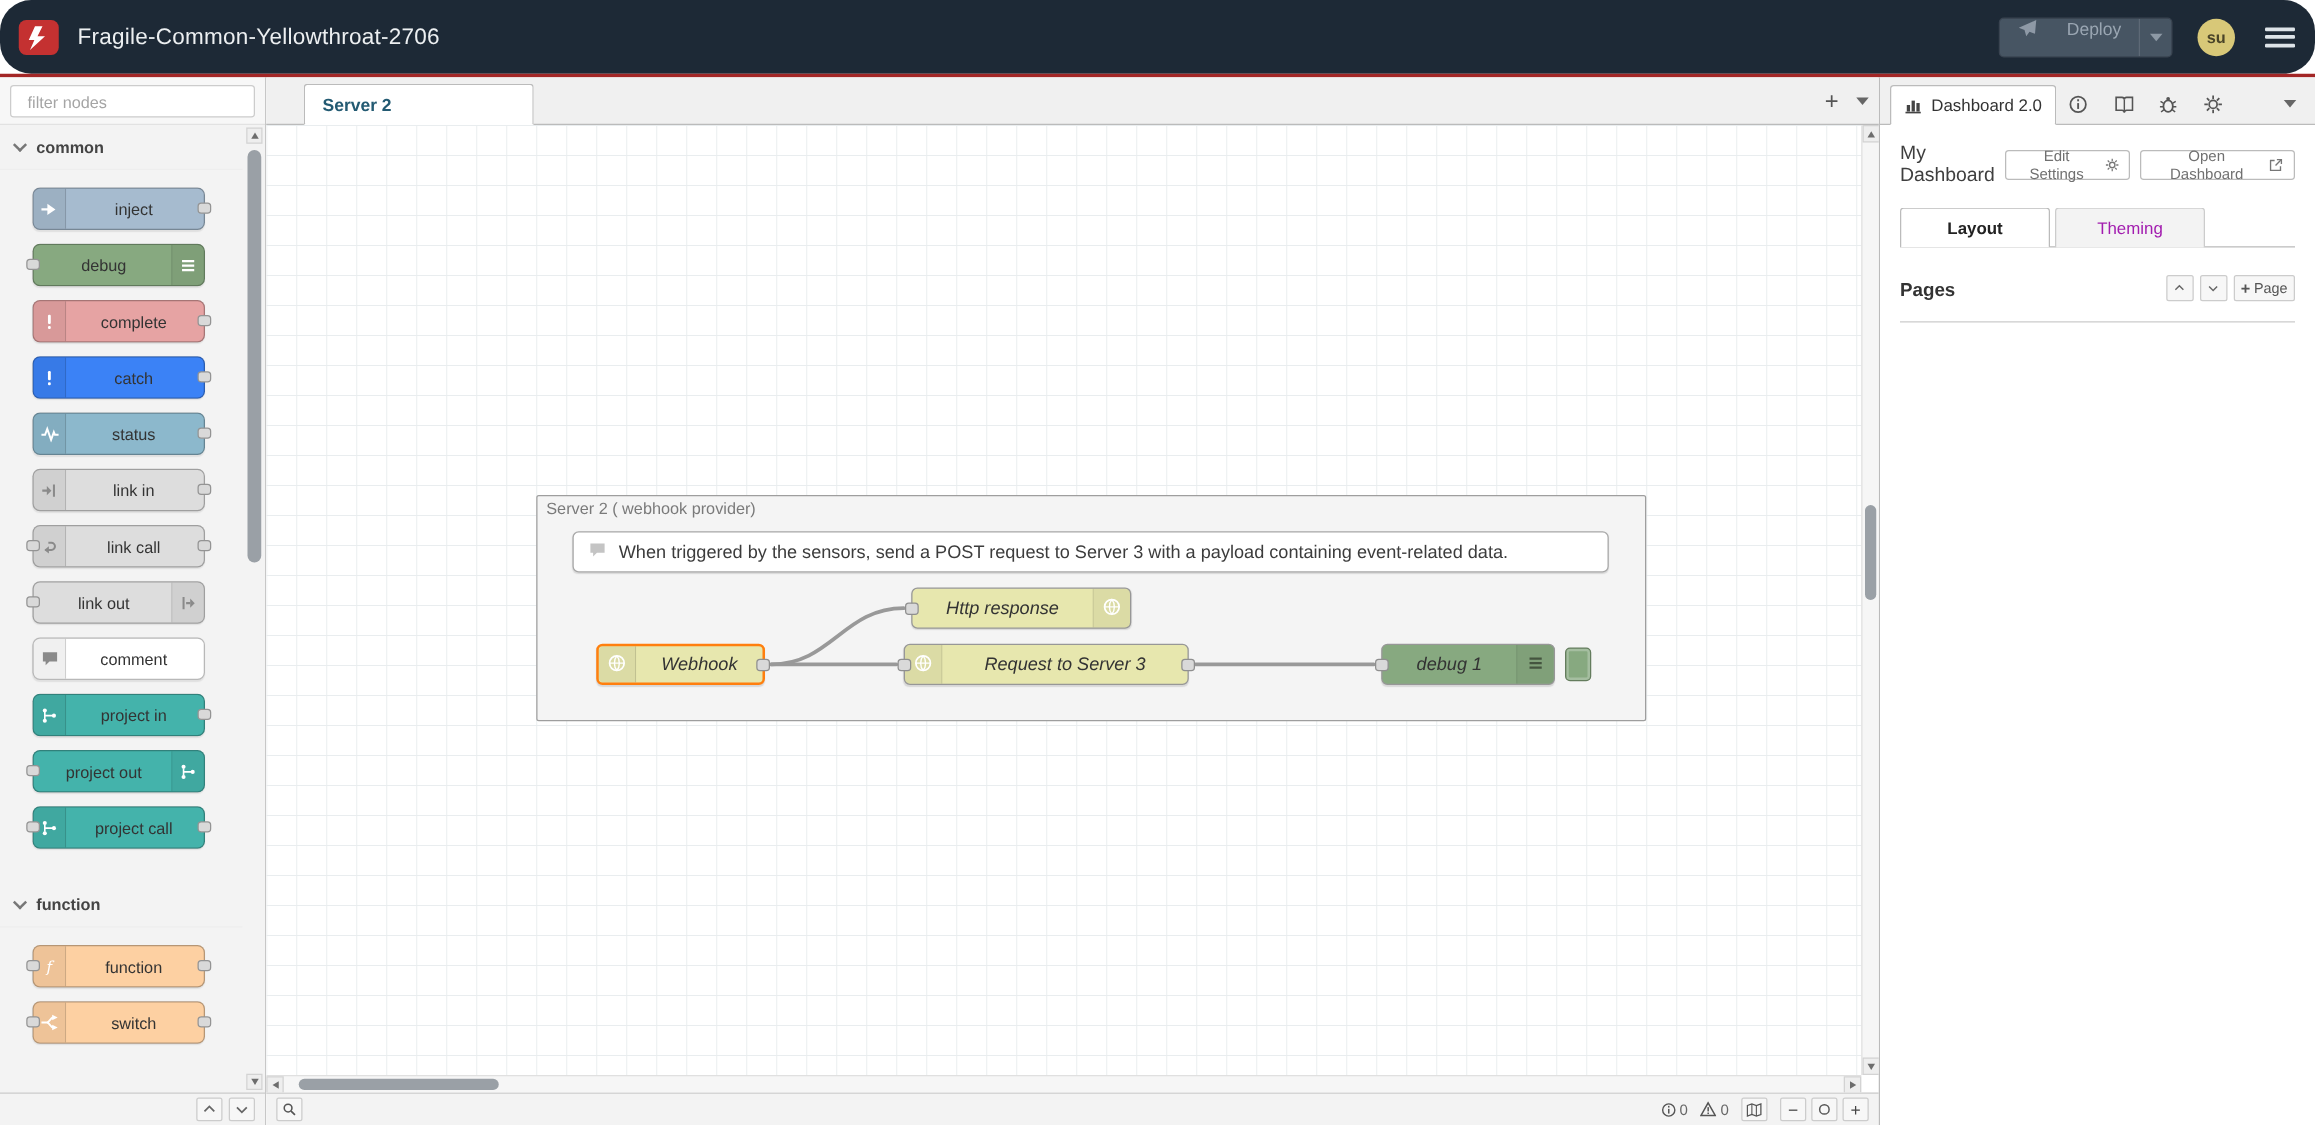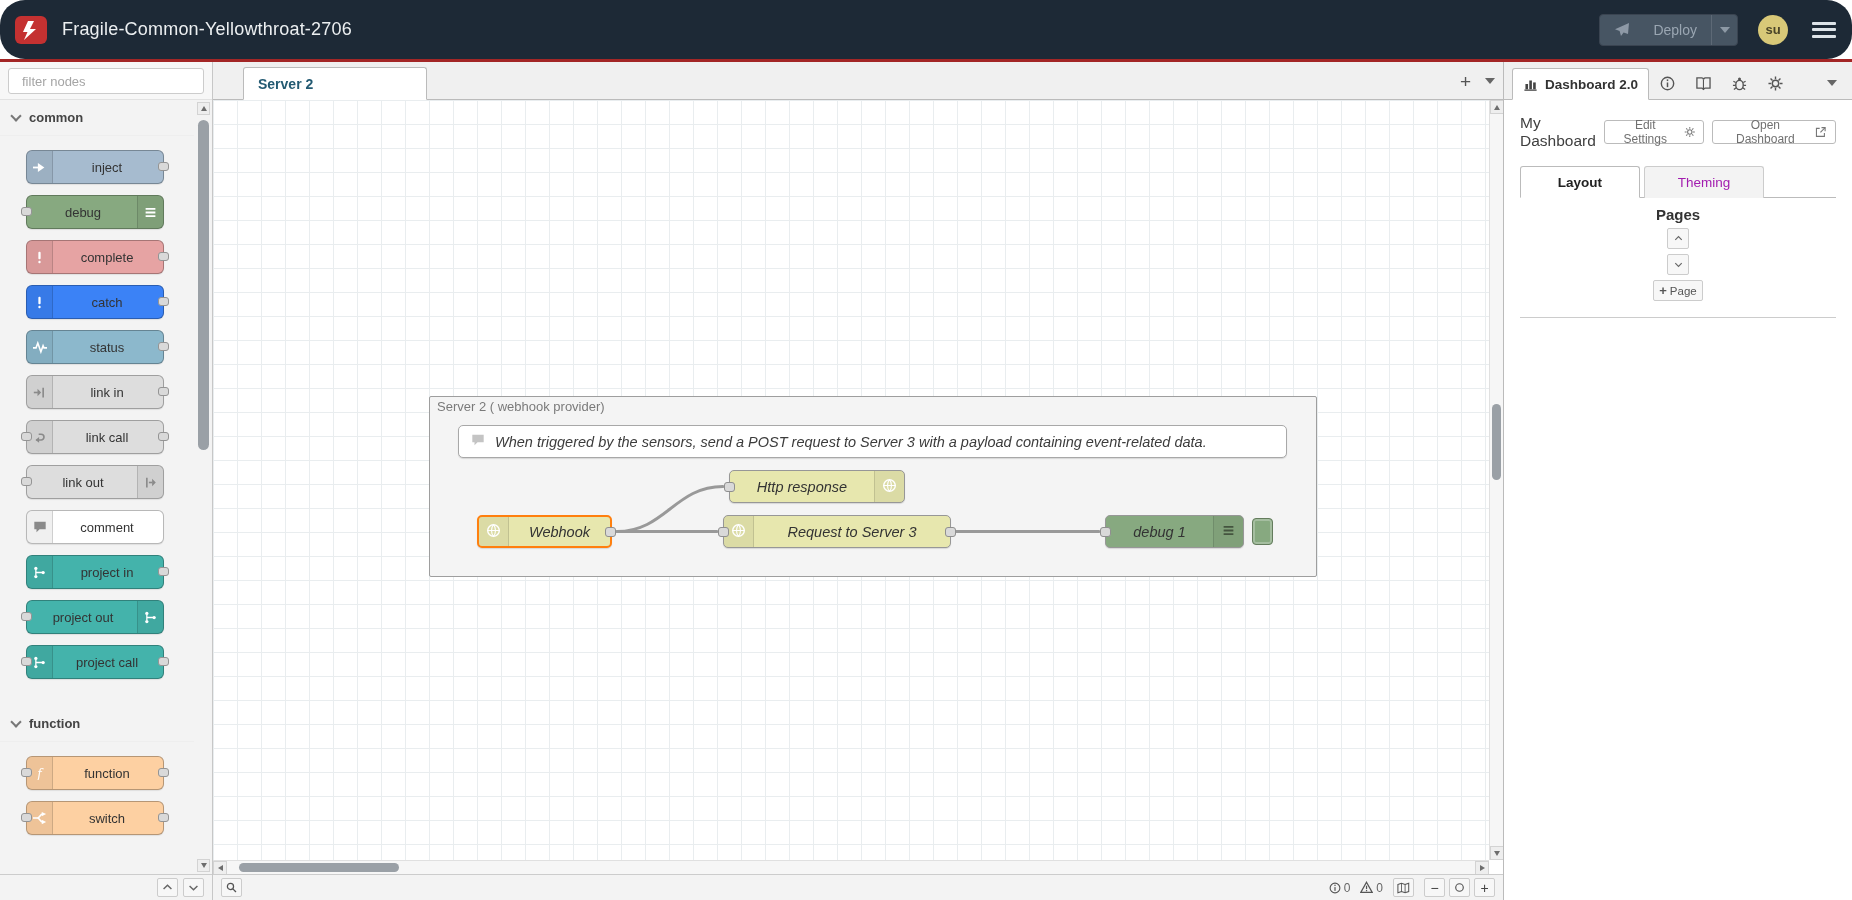--- a/index.html
+++ b/index.html
@@ -5,21 +5,21 @@
   *{box-sizing:border-box;margin:0;padding:0;}
   html,body{width:1852px;height:900px;overflow:hidden;}
   body{font-family:"Liberation Sans",sans-serif;font-size:13px;color:#333;background:#fff;}
 
   
   .header{height:59px;background:var(--header-bg,#1d2936);display:flex;align-items:center;padding:0 16px 0 14px;gap:14px;border-radius:25px;}
   .header-accent{height:3px;background:var(--accent,#a32626);}
   .logo{width:34px;height:30px;flex:0 0 auto;}
   .app-title{color:#eceff1;font-size:18px;letter-spacing:.2px;flex:1;white-space:nowrap;}
   .deploy{display:flex;align-items:stretch;height:32px;background:#475563;border:1px solid #3a4451;border-radius:4px;overflow:hidden;cursor:default;}
-  .deploy-main{display:flex;align-items:center;gap:23px;padding:0 14px;color:#9aa6b2;font-size:14px;}
+  .deploy-main{display:flex;gap:23px;padding:0 14px;color:#9aa6b2;font-size:14px;}
   .deploy-caret{display:flex;align-items:center;justify-content:center;width:26px;border-left:1px solid rgba(255,255,255,.12);}
   .caret{width:0;height:0;border-left:5px solid transparent;border-right:5px solid transparent;border-top:6px solid #8d99a5;}
   .caret.dark{border-top-color:#666;}
   .avatar{width:30px;height:30px;border-radius:50%;background:#d8c878;color:#4a4428;font-weight:bold;font-size:13px;display:flex;align-items:center;justify-content:center;margin-left:6px;}
   .burger{width:24px;height:16px;display:flex;flex-direction:column;justify-content:space-between;margin-left:10px;cursor:pointer;}
   .burger span{height:3px;background:#dde3e8;border-radius:1px;}
 
   
   .main{display:flex;height:838px;}
   .palette{width:213px;background:#f3f3f3;border-right:1px solid #c7c7c7;display:flex;flex-direction:column;}
@@ -85,45 +85,45 @@
   .flow-node{position:absolute;height:33px;border:1px solid #979797;border-radius:5px;display:flex;align-items:center;z-index:3;box-shadow:0 1px 1px rgba(0,0,0,.12);}
   .flow-node.selected{border:2px solid var(--selection,#ff7f0e);}
   .fnode-label{flex:1;text-align:center;font-size:14.5px;font-style:italic;color:#333;white-space:nowrap;padding:0 8px;}
   .fnode-icon{align-self:stretch;width:30px;display:flex;align-items:center;justify-content:center;background:rgba(0,0,0,.05);}
   .fnode-icon.left{border-right:1px solid rgba(0,0,0,.12);border-radius:4px 0 0 4px;}
   .fnode-icon.right{border-left:1px solid rgba(0,0,0,.12);border-radius:0 4px 4px 0;}
   .fport{position:absolute;width:11px;height:10px;background:#d9d9d9;border:1px solid #8f8f8f;border-radius:3px;top:50%;margin-top:-5px;z-index:4;}
   .fport.in{left:-6px;}
   .fport.out{right:-6px;}
   .comment-node{background:#fff;border:1px solid #a8a8a8;gap:10px;padding:0 12px;}
-  .comment-node .ctext{font-size:14.5px;font-style:italic;color:#3c3c3c;white-space:nowrap;}
+  .comment-node .ctext{font-size:14.5px;color:#3c3c3c;white-space:nowrap;}
   .debug-toggle{position:absolute;width:21px;height:27px;background:var(--debug-node,#87a980);border:1px solid #647c5d;border-radius:4px;z-index:3;box-shadow:inset 0 0 0 2px rgba(255,255,255,.25);cursor:pointer;}
 
   .status-bar{justify-content:flex-start;}
   .status-right{margin-left:auto;display:flex;align-items:center;gap:10px;color:#555;}
   .status-count{display:flex;align-items:center;gap:3px;font-size:12px;color:#666;}
   .zoom-group{display:flex;align-items:center;gap:4px;}
   .zoom-btn{font-size:14px;color:#444;line-height:1;}
 
   
   .sidebar-tabbar{height:38px;background:#f0f0f0;border-bottom:1px solid #bbb;display:flex;align-items:flex-end;padding-right:8px;}
   .stab{height:32px;display:flex;align-items:center;gap:7px;padding:0 10px;cursor:pointer;color:#444;font-size:13.5px;}
-  .stab.active{background:#fff;border:1px solid #bbb;border-bottom:1px solid #fff;margin-bottom:-1px;margin-left:8px;border-radius:3px 3px 0 0;font-weight:bold;color:#333;}
+  .stab.active{background:#fff;border:1px solid #bbb;border-bottom:1px solid #fff;margin-bottom:-1px;margin-left:8px;border-radius:3px 3px 0 0;font-weight:normal;color:#333;}
   .stab.icon-only{width:36px;justify-content:center;}
   .stab-spacer{flex:1;}
   .stab-caret{width:24px;height:32px;display:flex;align-items:center;justify-content:center;cursor:pointer;}
   .sidebar-content{padding:14px 16px;}
   .dash-header{display:flex;align-items:center;gap:8px;}
   .dash-title{font-size:15.5px;color:#3f3f3f;flex:1;}
   .btn-sm{display:inline-flex;align-items:center;gap:6px;height:24px;padding:0 8px;background:#fff;border:1px solid #bbb;border-radius:3px;font-size:12px;color:#707070;cursor:pointer;font-family:"Liberation Sans",sans-serif;}
   .dash-tabs{display:flex;margin-top:16px;border-bottom:1px solid #bbb;}
   .dtab{width:120px;height:32px;display:flex;align-items:center;justify-content:center;font-size:13.5px;color:#a21caf;background:#f3f3f3;border:1px solid #ccc;border-bottom:none;margin-bottom:-1px;cursor:pointer;border-radius:3px 3px 0 0;}
   .dtab + .dtab{margin-left:4px;}
   .dtab.active{background:#fff;border-color:#bbb;border-bottom:1px solid #fff;color:#222;font-weight:bold;}
-  .pages-row{display:flex;align-items:center;margin-top:8px;gap:5px;flex-direction:column;}
+  .pages-row{display:flex;align-items:flex-end;margin-top:22px;gap:5px;}
   .pages-title{font-size:15px;font-weight:bold;color:#333;flex:1;}
   .btn-xs{height:21px;min-width:22px;display:inline-flex;align-items:center;justify-content:center;gap:3px;background:#f7f7f7;border:1px solid #ccc;border-radius:2px;font-size:11.5px;color:#555;cursor:pointer;padding:0 5px;font-family:"Liberation Sans",sans-serif;}
   .btn-xs b{font-size:13px;line-height:1;}
   .pages-desc{margin-top:12px;font-size:12px;font-style:italic;color:#9b9b9b;max-width:300px;line-height:1.45;}
   .sc-divider{margin-top:16px;border-top:1px solid #ccc;}
 </style>
 </head>
 <body>
 
 <div class="header">

